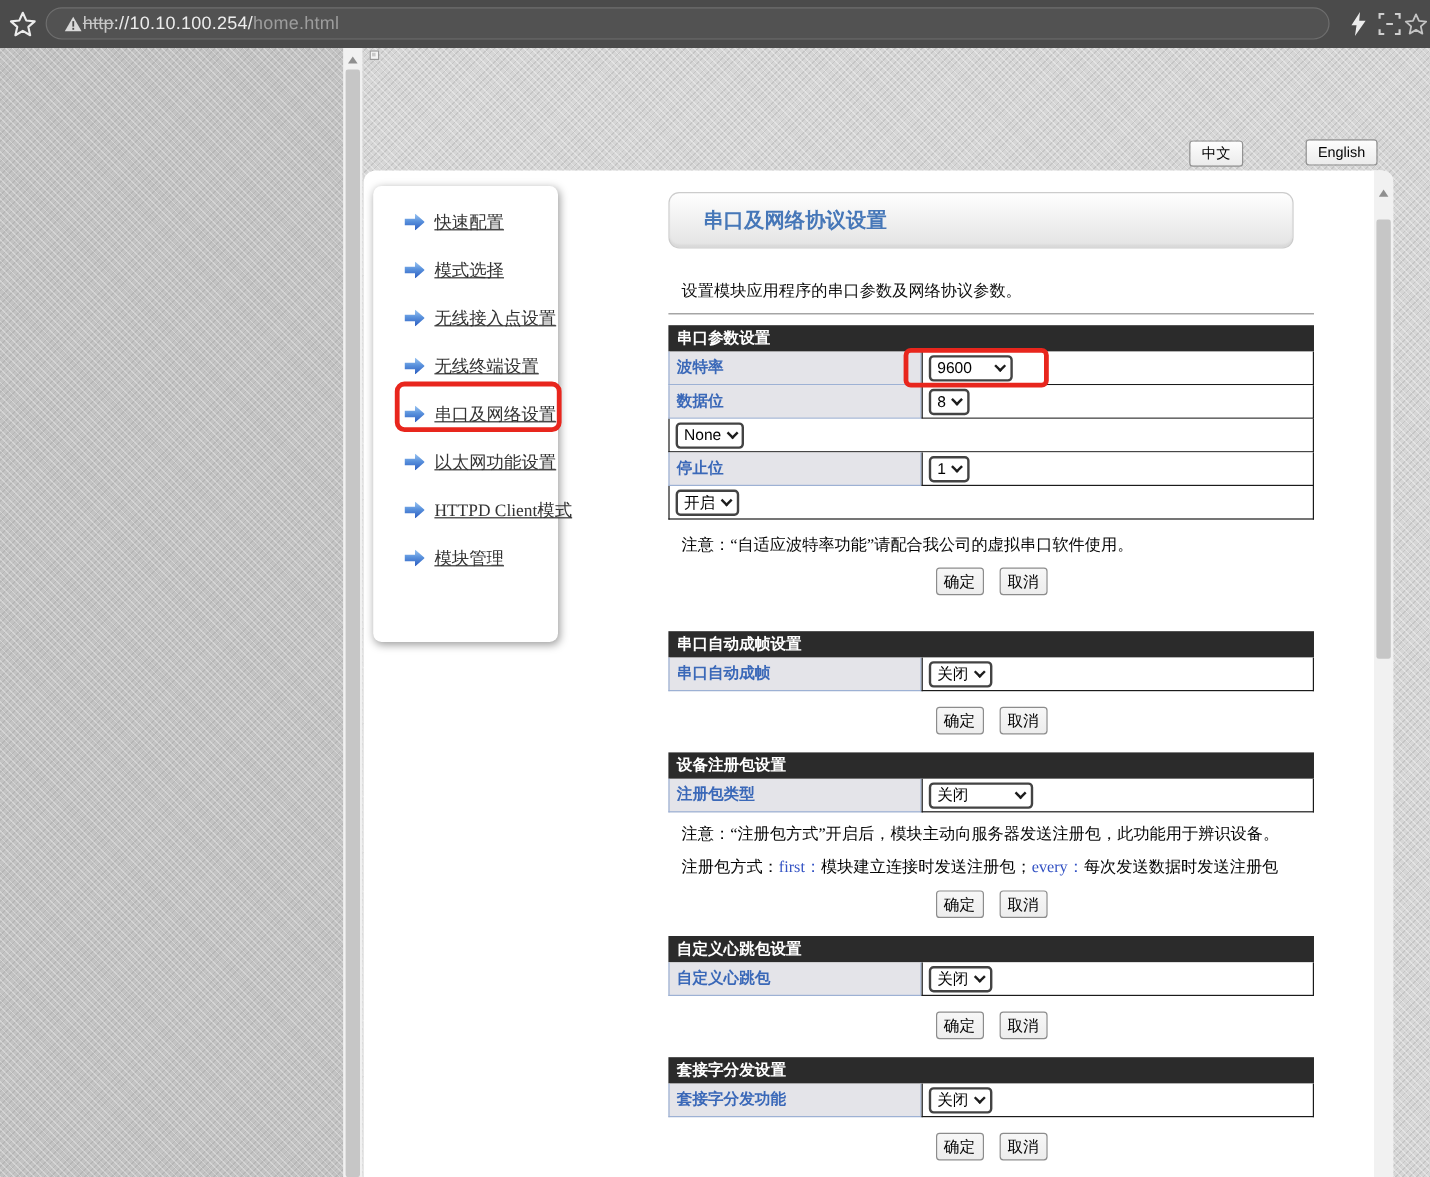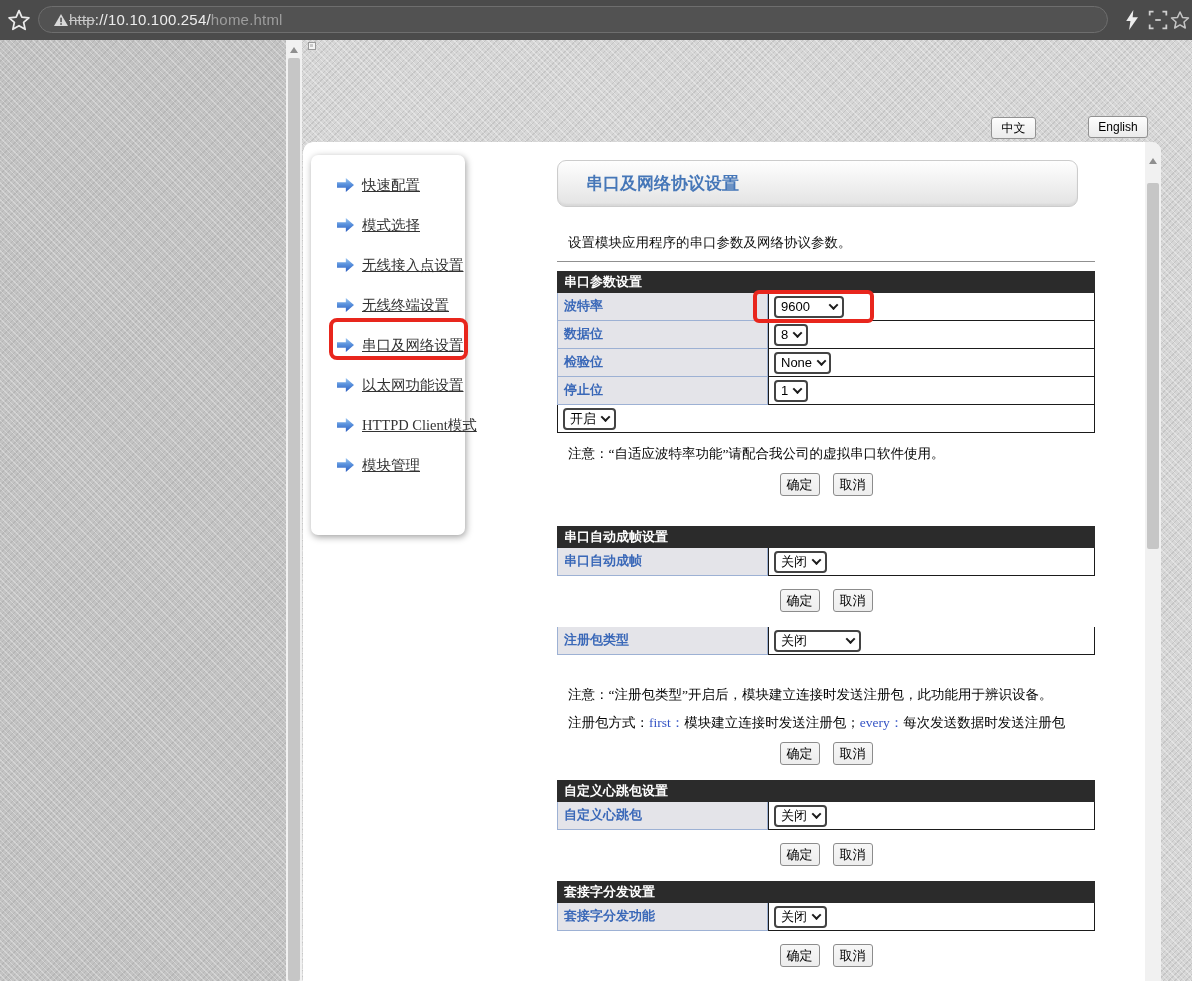--- a/index.html
+++ b/index.html
@@ -207,21 +207,20 @@
     <div class="trow">
       <div class="cell-label">数据位</div>
       <div class="cell-value">
         <span class="fselect" style="width:34px;">
             <span>8</span>
             <span class="vchev"></span>
           </span>
       </div>
     </div>
     <div class="trow">
-      <div class="cell-label">检验位</div>
       <div class="cell-value">
         <span class="fselect" style="width:57px;">
             <span>None</span>
             <span class="vchev"></span>
           </span>
       </div>
     </div>
     <div class="trow">
       <div class="cell-label">停止位</div>
       <div class="cell-value">
@@ -265,31 +264,32 @@
   <div class="cblock btnrow" style="top:447px;">
     <div class="obtn">
         <span>确定</span>
       </div>
     <div class="obtn">
         <span>取消</span>
       </div>
   </div>
 
   <div class="cblock tbl" style="top:485px;">
+    <div class="tbl-header">设备注册包设置</div>
     <div class="trow">
       <div class="cell-label">注册包类型</div>
       <div class="cell-value">
         <span class="fselect" style="width:87px;">
             <span>关闭</span>
             <span class="vchev"></span>
           </span>
       </div>
     </div>
   </div>
-  <div class="cblock note" style="top:544px;">注意：“注册包类型”开启后，模块建立连接时发送注册包，此功能用于辨识设备。</div>
+  <div class="cblock note" style="top:544px;">注意：“注册包方式”开启后，模块主动向服务器发送注册包，此功能用于辨识设备。</div>
   <div class="cblock note" style="top:572px;"><span>注册包方式：</span><span class="blue">first：</span><span>模块建立连接时发送注册包；</span><span class="blue">every：</span><span>每次发送数据时发送注册包</span></div>
   <div class="cblock btnrow" style="top:600px;">
     <div class="obtn">
         <span>确定</span>
       </div>
     <div class="obtn">
         <span>取消</span>
       </div>
   </div>
 

